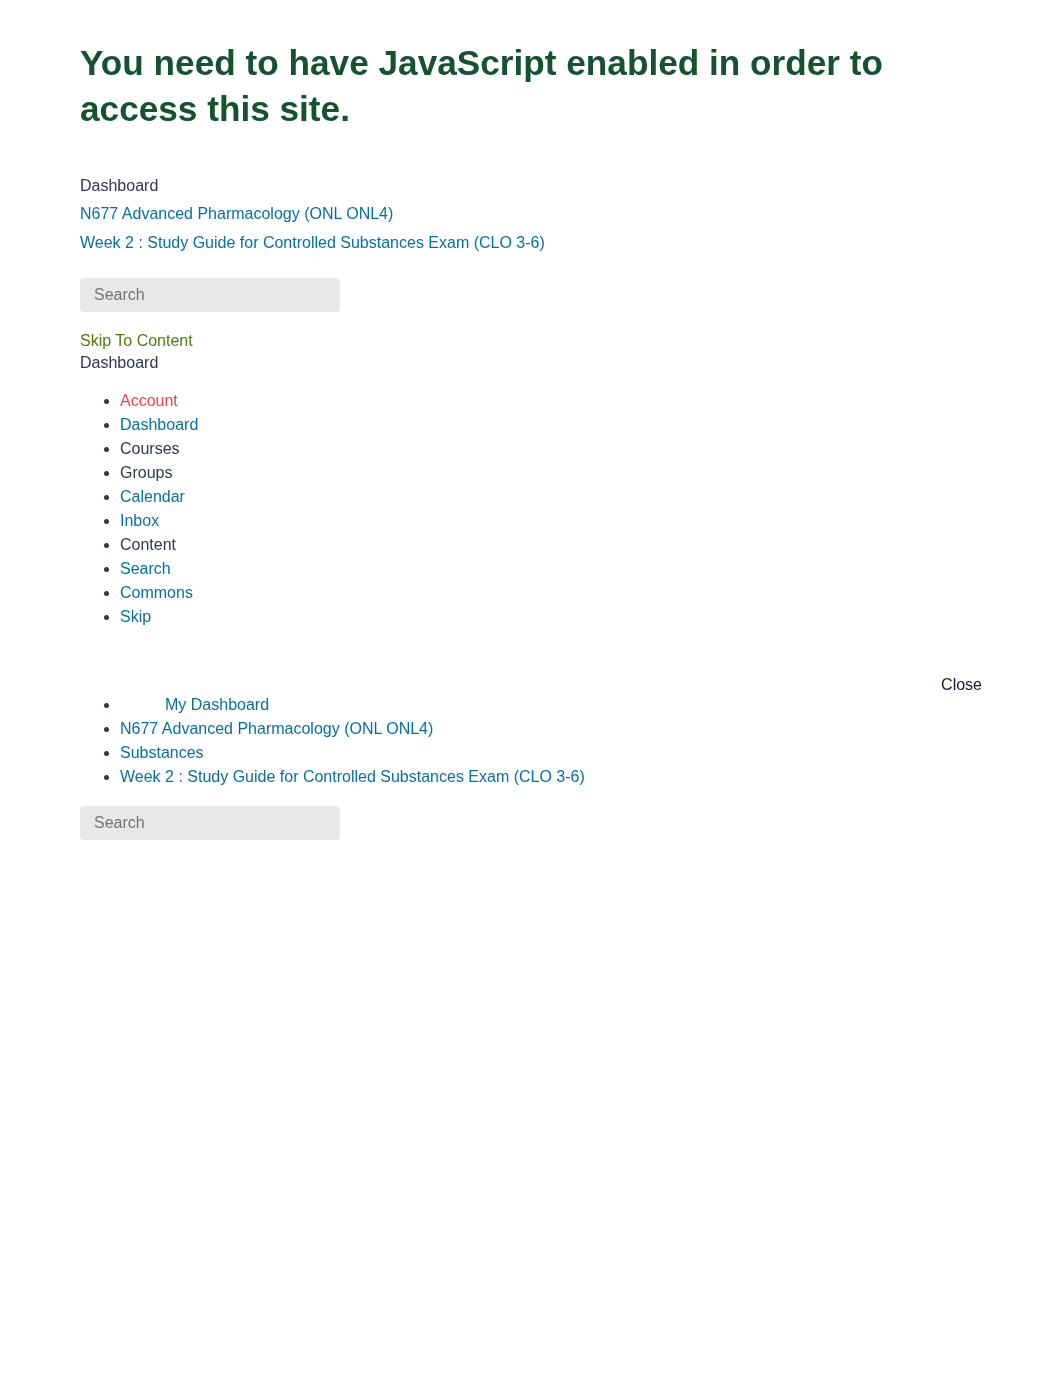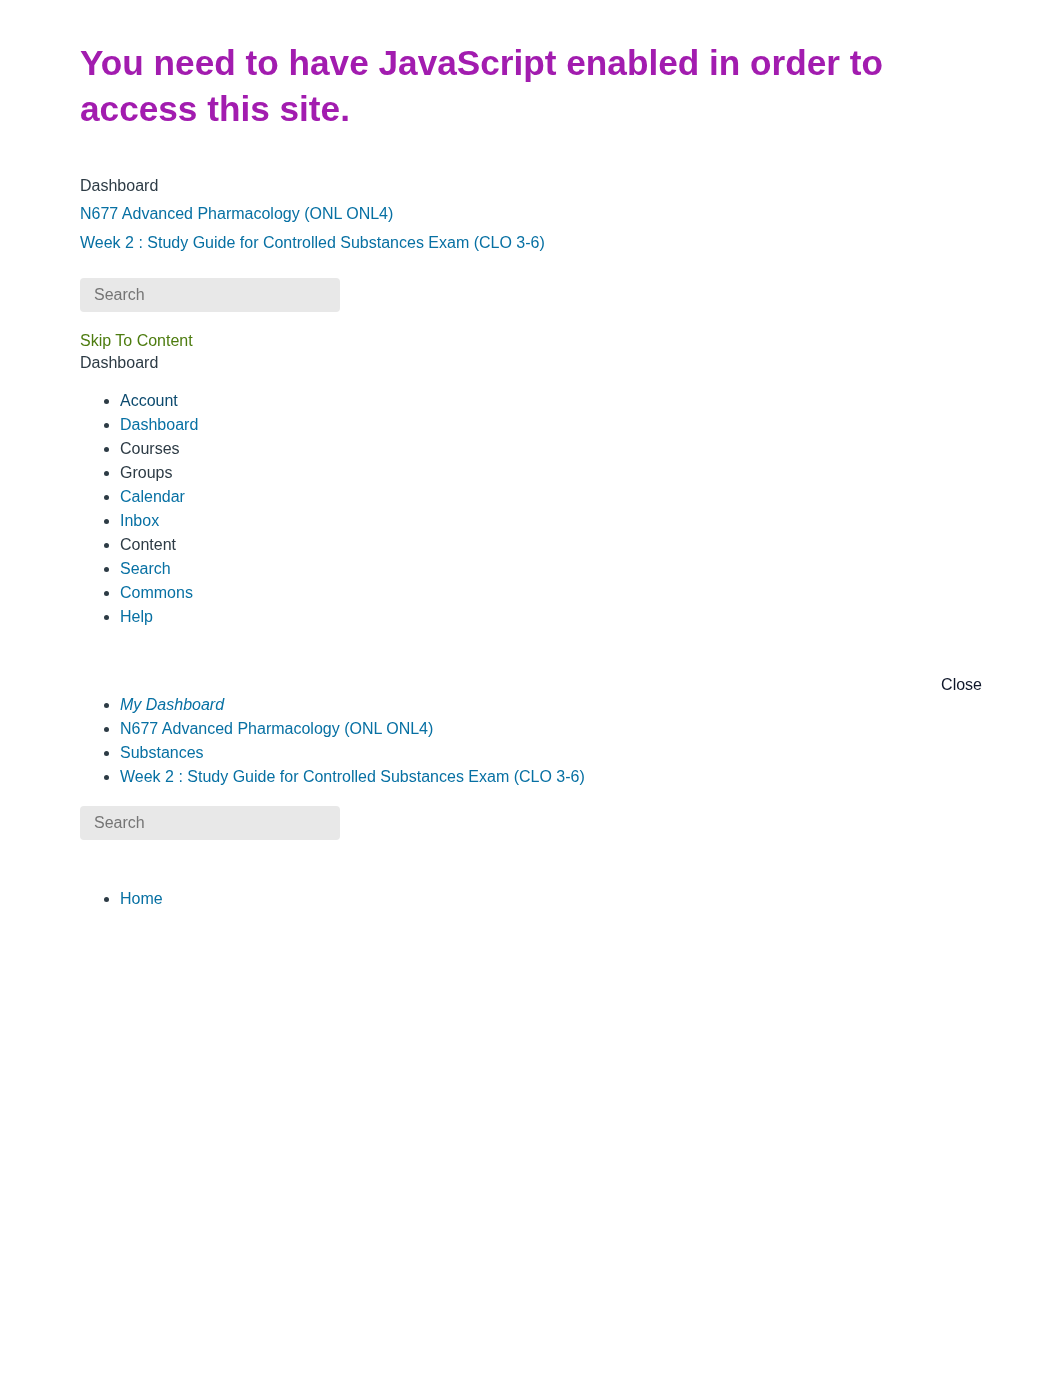--- a/index.html
+++ b/index.html
@@ -17,21 +17,21 @@
     }
     .main-content {
       padding: 40px 80px 40px 80px;
     }
     .js-warning {
       margin-bottom: 40px;
     }
     .js-warning h1 {
       font-size: 2.2em;
       font-weight: 900;
-      color: #a21caf;
+      color: #14532d;
       line-height: 1.3;
       margin-bottom: 20px;
     }
     .breadcrumb {
       margin-bottom: 20px;
       line-height: 1.8;
     }
     .breadcrumb span {
       display: block;
       color: #2d3b45;
@@ -69,21 +69,21 @@
     }
     .nav-list li.no-bullet {
       list-style: none;
       margin-bottom: 6px;
     }
     .nav-list a {
       color: #0770a3;
       text-decoration: none;
     }
     .nav-list span.account-label {
-      color: #0c4a6e;
+      color: #ef4444;
     }
     .close-btn {
       float: right;
       color: #0f172a;
       text-decoration: none;
       font-size: 1em;
       cursor: pointer;
       margin-bottom: 10px;
     }
     .user-section {
@@ -113,21 +113,21 @@
     }
     .user-nav-list li {
       margin-bottom: 6px;
       font-size: 1em;
     }
     .user-nav-list a {
       color: #0770a3;
       text-decoration: none;
     }
     .user-nav-list a.italic {
-      font-style: italic;
+      margin-left: 45px;
     }
     .section-label {
       color: #2d3b45;
       font-size: 1em;
       font-weight: normal;
       margin-bottom: 14px;
       margin-top: 20px;
     }
     .section-nav-list {
       list-style: disc;
@@ -204,21 +204,21 @@
     <li>
       <span>Content</span>
     </li>
     <li>
       <a href="#">Search</a>
     </li>
     <li>
       <a href="#">Commons</a>
     </li>
     <li>
-      <a href="#">Help</a>
+      <a href="#">Skip</a>
     </li>
     <li class="no-bullet"></li>
   </ul>
 
   <div class="divider"></div>
 
   <div class="close-area">
     <a href="#" class="close-btn">Close</a>
   </div>
 
@@ -238,18 +238,13 @@
         <a href="#">Week 2 : Study Guide for Controlled Substances Exam (CLO 3-6)</a>
       </li>
     </ul>
   </div>
 
   <input type="text" class="search-input" value="" placeholder="Search" style="">
 
   <div class="divider"></div>
 
 
-  <ul class="section-nav-list">
-    <li>
-      <a href="#">Home</a>
-    </li>
-  </ul>
 </div>
 
 </body></html>

